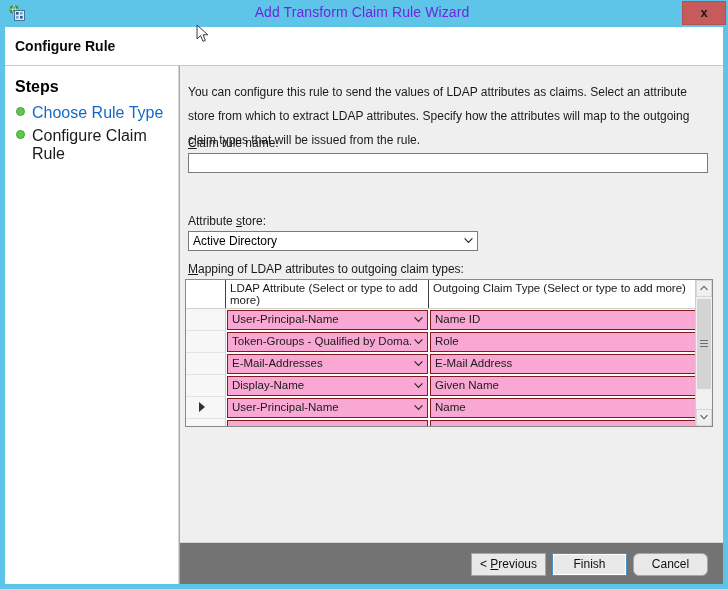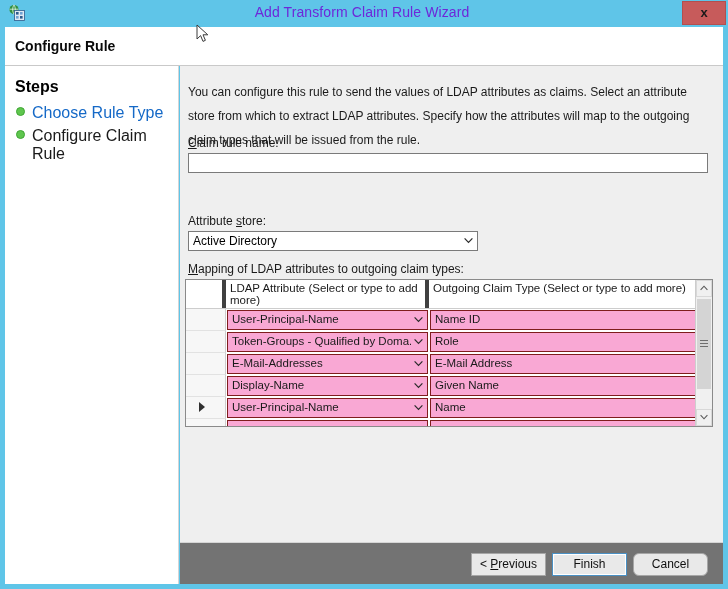--- a/index.html
+++ b/index.html
@@ -214,21 +214,21 @@
     height: 29px;
     background: #ffffff;
     border-bottom: 1px solid #cdcdcd;
     box-sizing: border-box;
   }
   .hdr-cell {
     position: absolute;
     top: 0;
     height: 28px;
     box-sizing: border-box;
-    border-right: 4px solid #404040;
+    border-right: 1px solid #404040;
     font-size: 11.5px;
     color: #1a1a1a;
     padding: 2px 4px;
     line-height: 12px;
     overflow: hidden;
     cursor: default;
   }
   #hdr-gutter { left: 0;   width: 40px; }
   #hdr-ldap   { left: 40px; width: 203px; }
   #hdr-claim  { left: 243px; width: 266px; border-right: none; }

